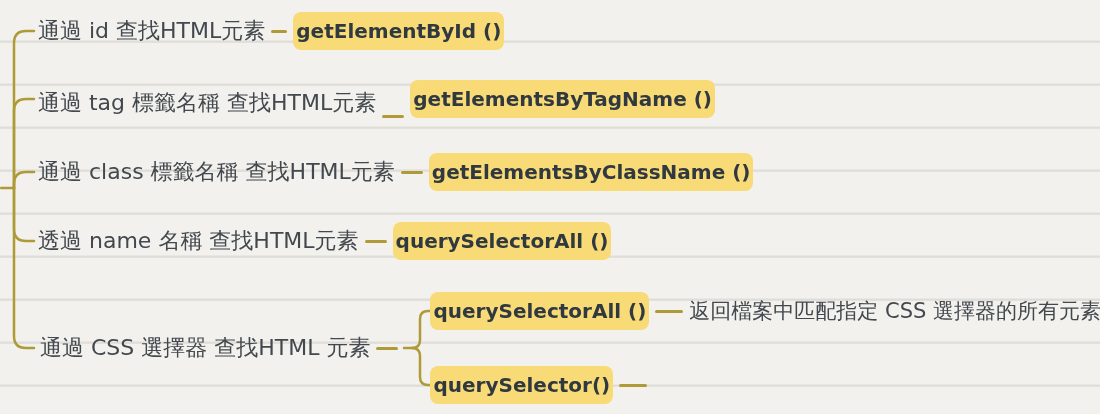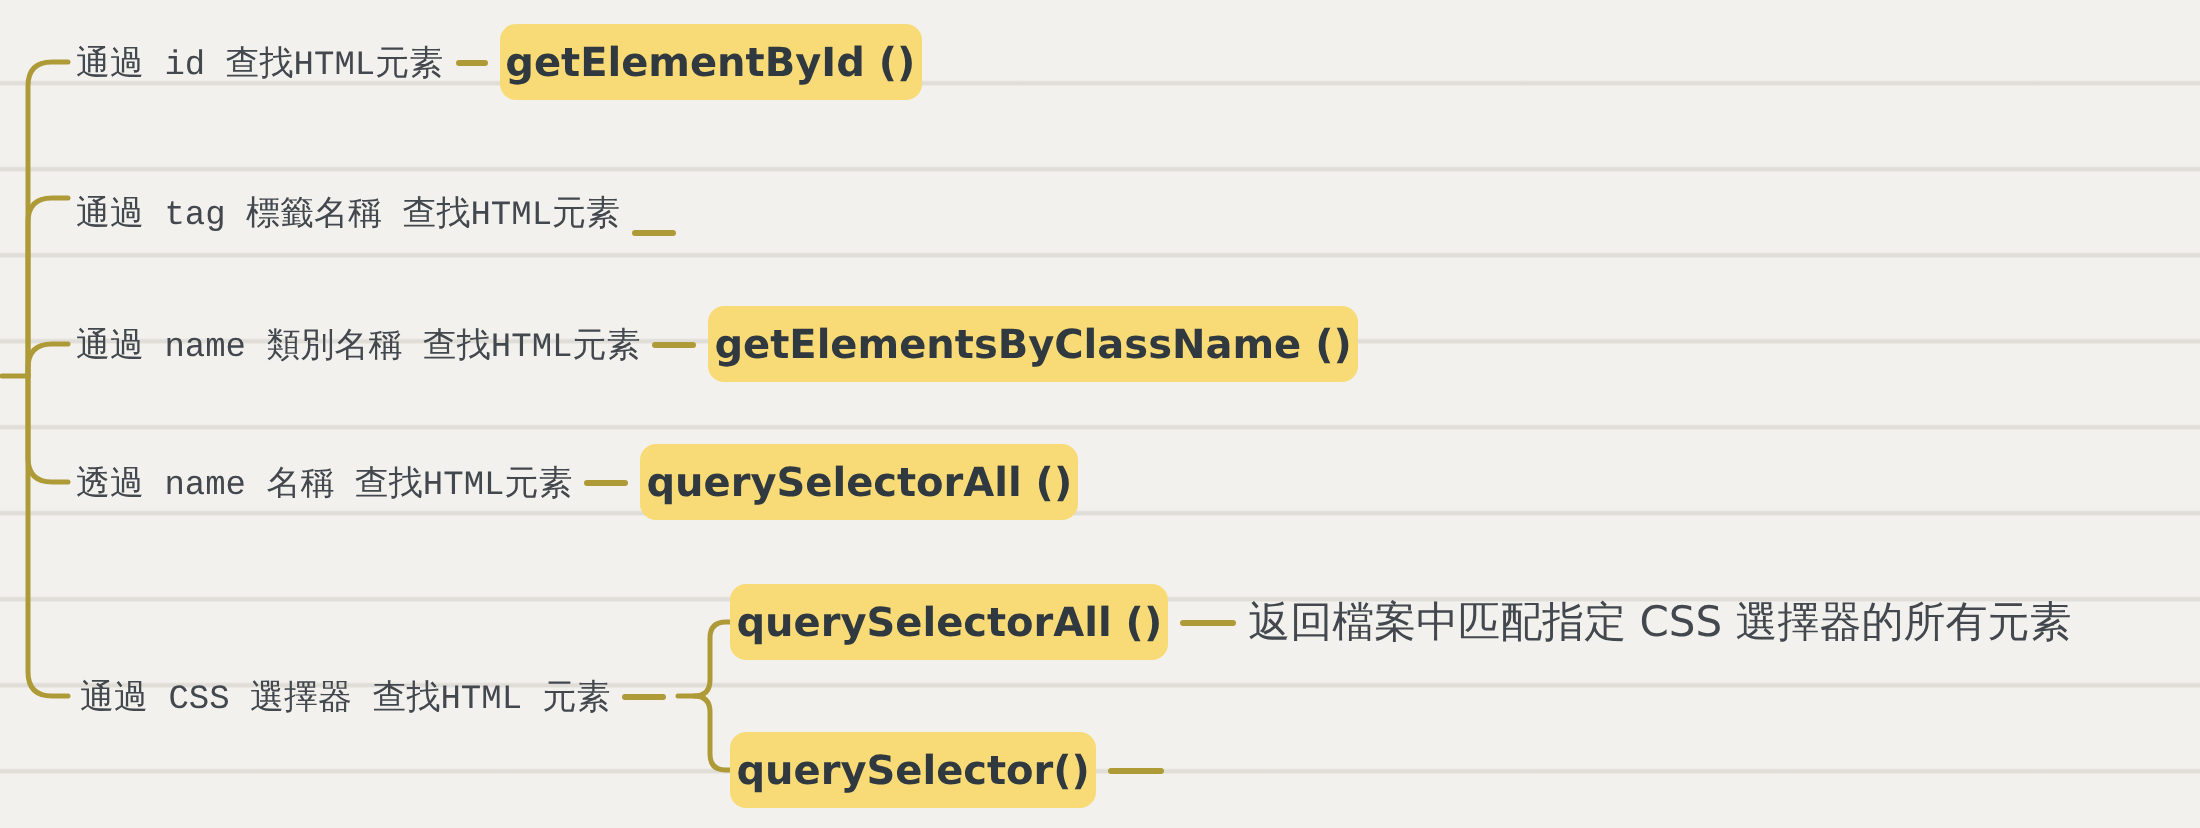--- a/index.html
+++ b/index.html
@@ -47,24 +47,23 @@
     display: flex;
     align-items: center;
     white-space: nowrap;
   }
   .row1 { top: 12px; }
   .row2 { top: 80px; align-items: flex-end; }
   .row3 { top: 153px; }
   .row4 { top: 222px; }
   .row5 { top: 292px; left: 40px; height: 112px; }
   .branch-label {
-    font-size: 17px;
+    font-size: 22px;
     color: var(--label-text);
     white-space: nowrap;
-    font-family: Liberation Mono, monospace;
   }
   .hline {
     width: 22px;
     height: 3px;
     border-radius: 2px;
     background: var(--connector);
     margin: 0 6px;
     flex: 0 0 auto;
   }
   .hline.short { width: 16px; }
@@ -122,24 +121,25 @@
 
   <div class="row row1">
     <span class="branch-label">通過 id 查找HTML元素</span>
     <div class="hline short"></div>
     <div class="chip">getElementById ()</div>
   </div>
 
   <div class="row row2">
     <span class="branch-label">通過 tag 標籤名稱 查找HTML元素</span>
     <div class="hline"></div>
+    <div class="chip">getElementsByTagName ()</div>
   </div>
 
   <div class="row row3">
-    <span class="branch-label">通過 name 類別名稱 查找HTML元素</span>
+    <span class="branch-label">通過 class 標籤名稱 查找HTML元素</span>
     <div class="hline"></div>
     <div class="chip">getElementsByClassName ()</div>
   </div>
 
   <div class="row row4">
     <span class="branch-label">透過 name 名稱 查找HTML元素</span>
     <div class="hline"></div>
     <div class="chip">querySelectorAll ()</div>
   </div>
 

